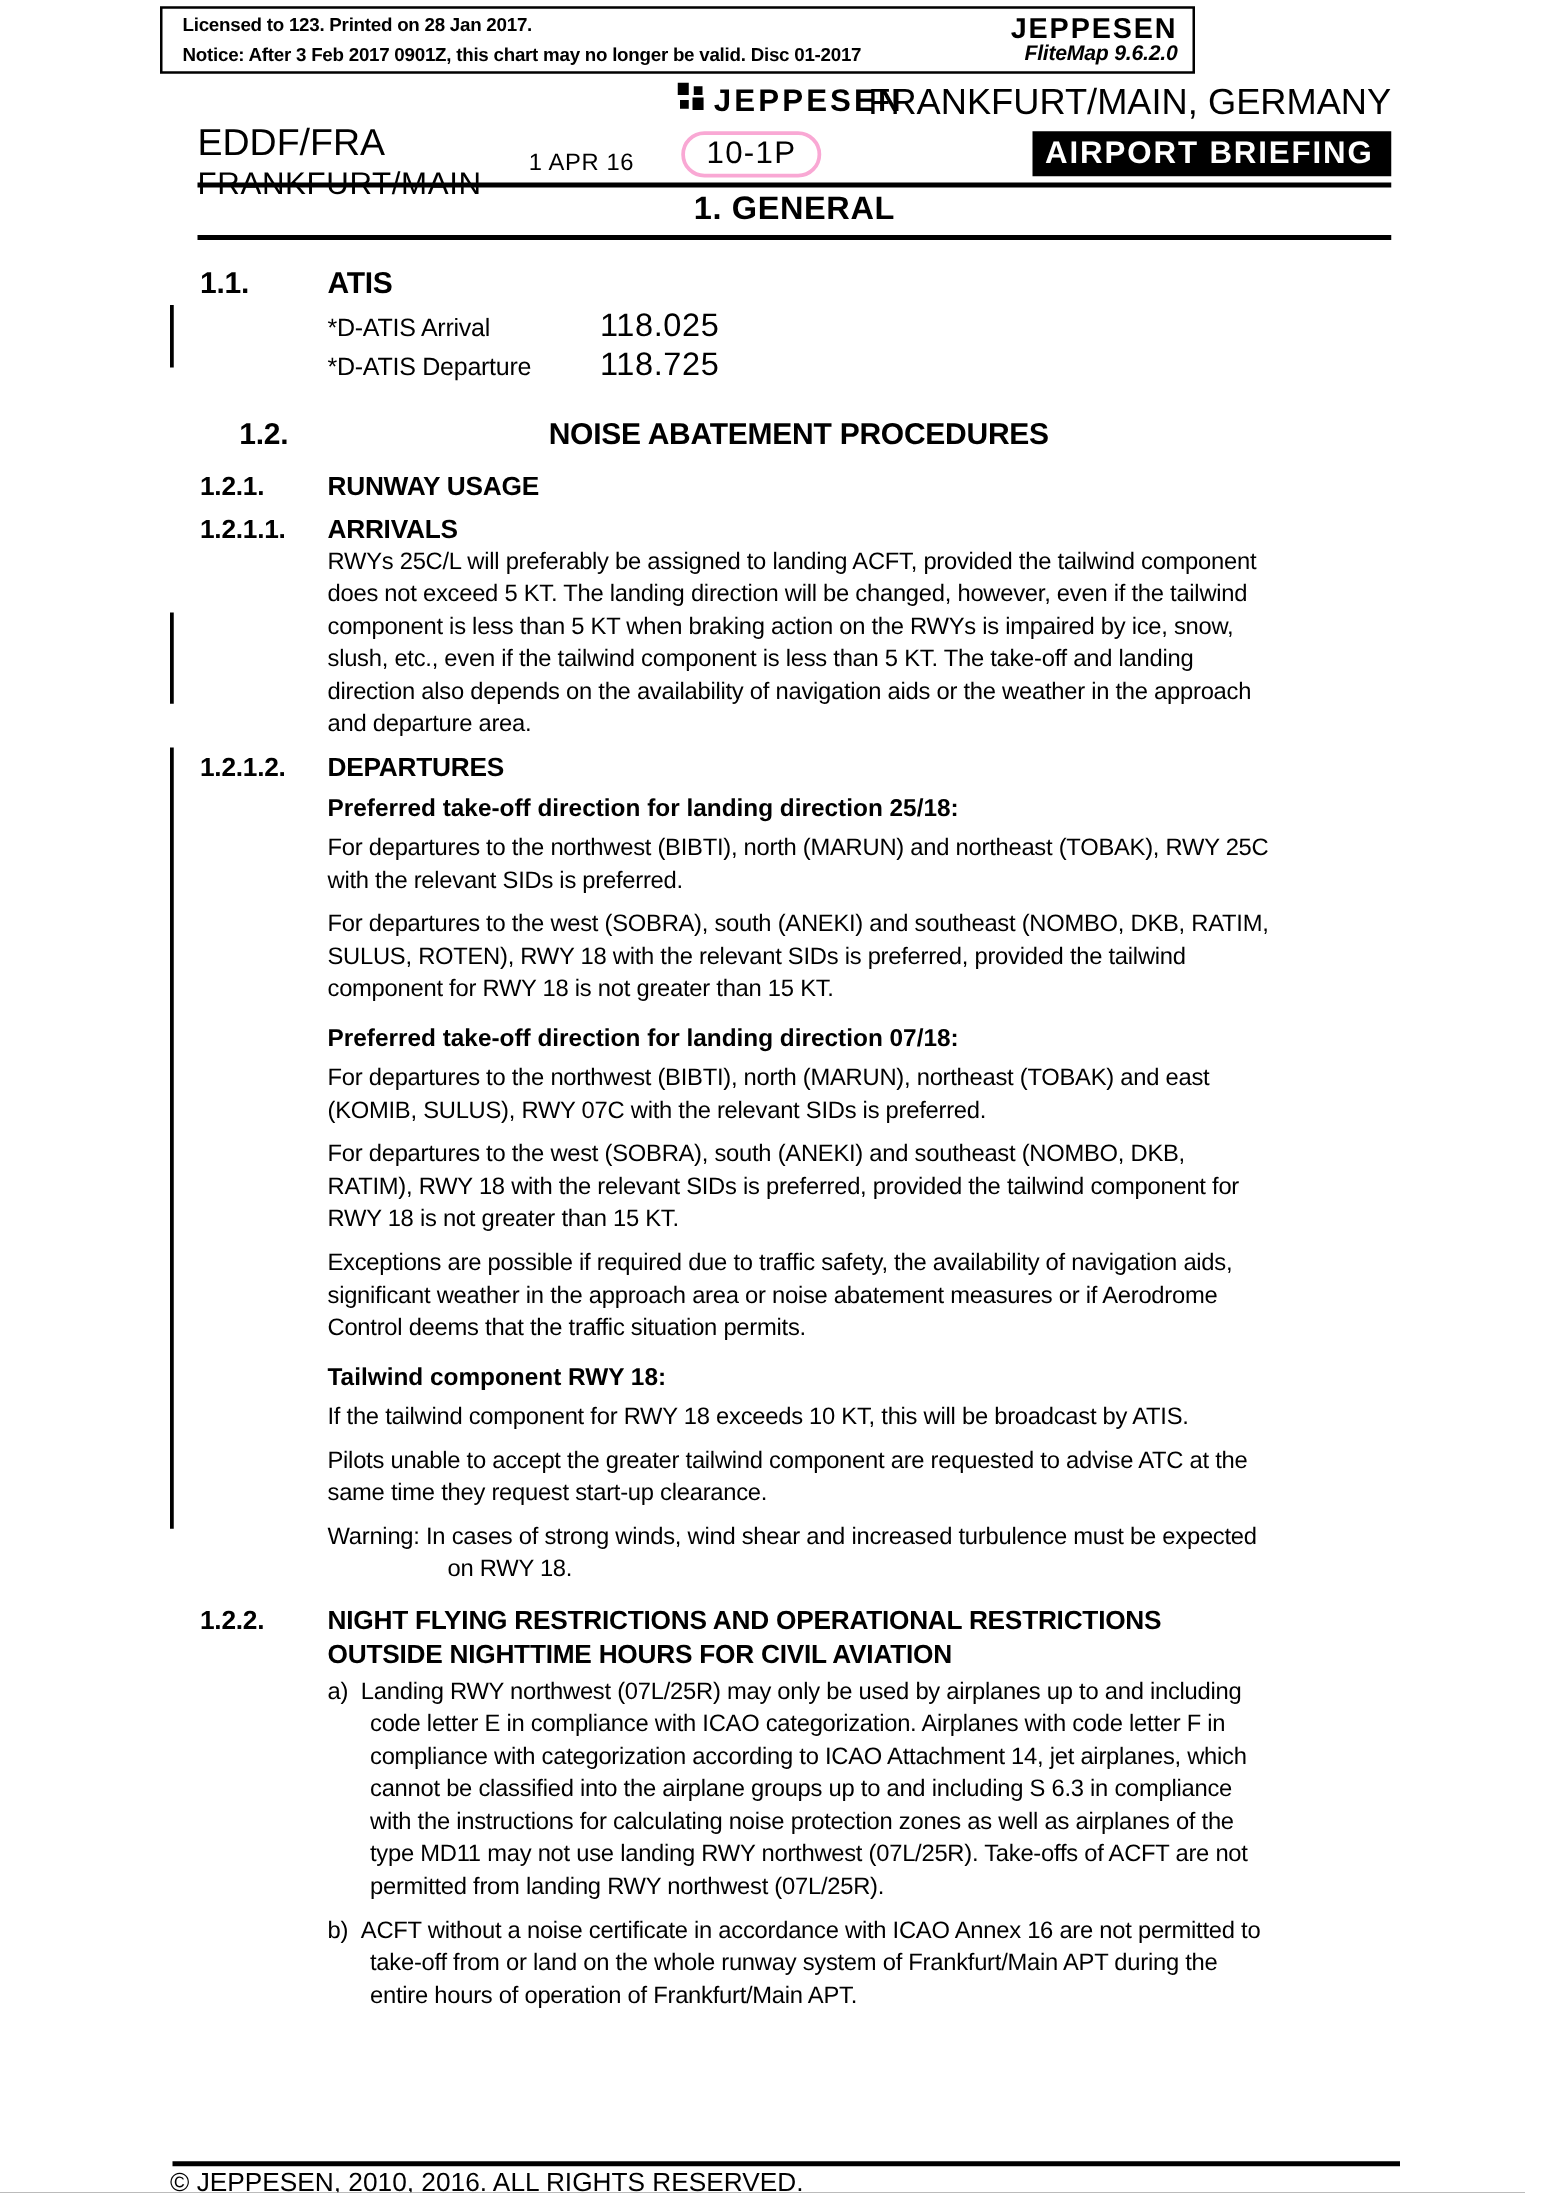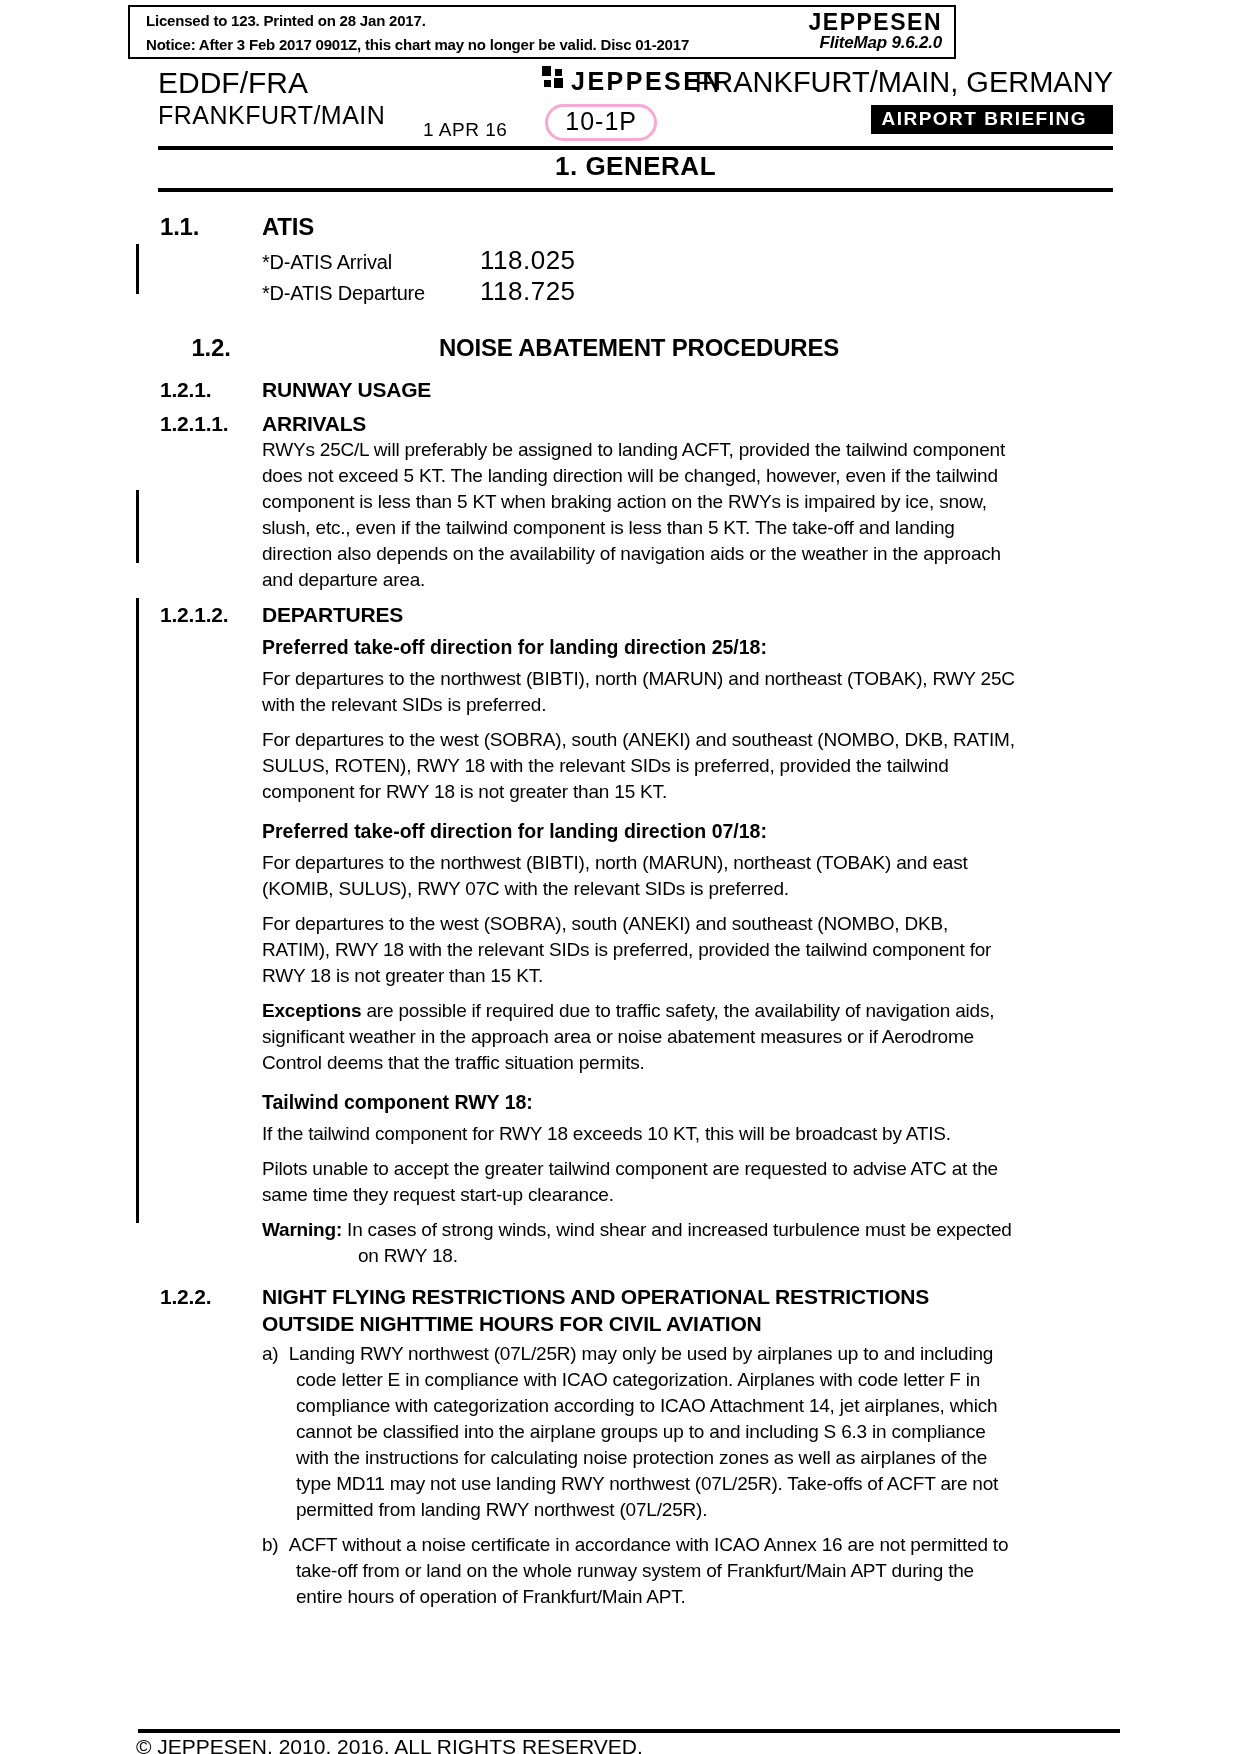--- a/index.html
+++ b/index.html
@@ -26,40 +26,40 @@
   .license-lines div { font-size:15px; font-weight:bold; white-space:nowrap; }
   .license-brand { text-align:right; display:flex; flex-direction:column; justify-content:space-between; }
   .license-wordmark { font-size:23px; font-weight:bold; letter-spacing:1.5px; line-height:20px; }
   .license-product { font-size:17px; font-weight:bold; font-style:italic; }
 
   
   .chart-header {
     position:absolute; left:158px; top:66px; width:955px; height:78px;
     display:flex; justify-content:space-between;
   }
-  .hdr-left { display:flex; flex-direction:column; }
+  .hdr-left { display:flex; flex-direction:column;margin-top:32px; }
   .hdr-codes { font-size:30px; line-height:34px; letter-spacing:0px; }
   .hdr-name  { font-size:25px; line-height:30px; letter-spacing:0.5px; }
   .hdr-center { position:absolute; left:235px; top:0; width:330px; }
   .hdr-brand-row { display:flex; align-items:center; justify-content:flex-end; gap:8px; }
   .jepp-icon { display:inline-block; }
   .hdr-brand { font-size:25px; font-weight:bold; letter-spacing:2.5px; }
   .hdr-date-row { display:flex; align-items:flex-end; gap:38px; margin-top:8px; justify-content:flex-start; padding-left:30px; }
   .hdr-date { font-size:19px; letter-spacing:0.5px; }
   .chart-index-pill {
     border:3px solid #f9a8d4; border-radius:20px;
     font-size:25px; padding:0px 17px 2px 17px; letter-spacing:1px;
   }
   .hdr-right { display:flex; flex-direction:column; align-items:flex-end; }
   .hdr-location { font-size:29px; line-height:33px; letter-spacing:0px; white-space:nowrap; }
   .airport-briefing-badge {
     margin-top:6px;
     background:#000; color:#fff;
-    font-size:19px; font-weight:bold; letter-spacing:1.5px;
-    padding:3px 26px 4px 10px;
+    font-size:25px; font-weight:bold; letter-spacing:1.5px;
+    padding:3px 14px 4px 10px;
   }
 
   
   .rule { position:absolute; left:158px; width:955px; height:4px; background:#000; }
   .rule-top { top:146px; }
   .rule-bottom { top:188px; }
   .general-title {
     position:absolute; left:158px; top:151px; width:955px;
     text-align:center; font-size:26px; font-weight:bold; letter-spacing:0.5px;
   }
@@ -89,21 +89,21 @@
   .cb1 { top:244px; height:50px; }
   .cb2 { top:490px; height:73px; }
   .cb3 { top:598px; height:625px; }
 
   
   .footer-rule { position:absolute; left:138px; top:1729px; width:982px; height:4px; background:#000; }
   .footer-copyright {
     position:absolute; top:1735px; left:136px; width:982px;
     text-align:left; font-size:21px; letter-spacing:0px;
   }
-  b.inline { font-weight:bold; }
+  b.inline { font-weight:normal; }
 </style>
 </head>
 <body>
 
 <div class="page">
 
   <div class="license-box">
     <div class="license-lines">
       <div>Licensed to 123.  Printed on 28 Jan 2017.</div>
       <div>Notice: After 3 Feb 2017 0901Z, this chart may no longer be valid.  Disc 01-2017</div>

